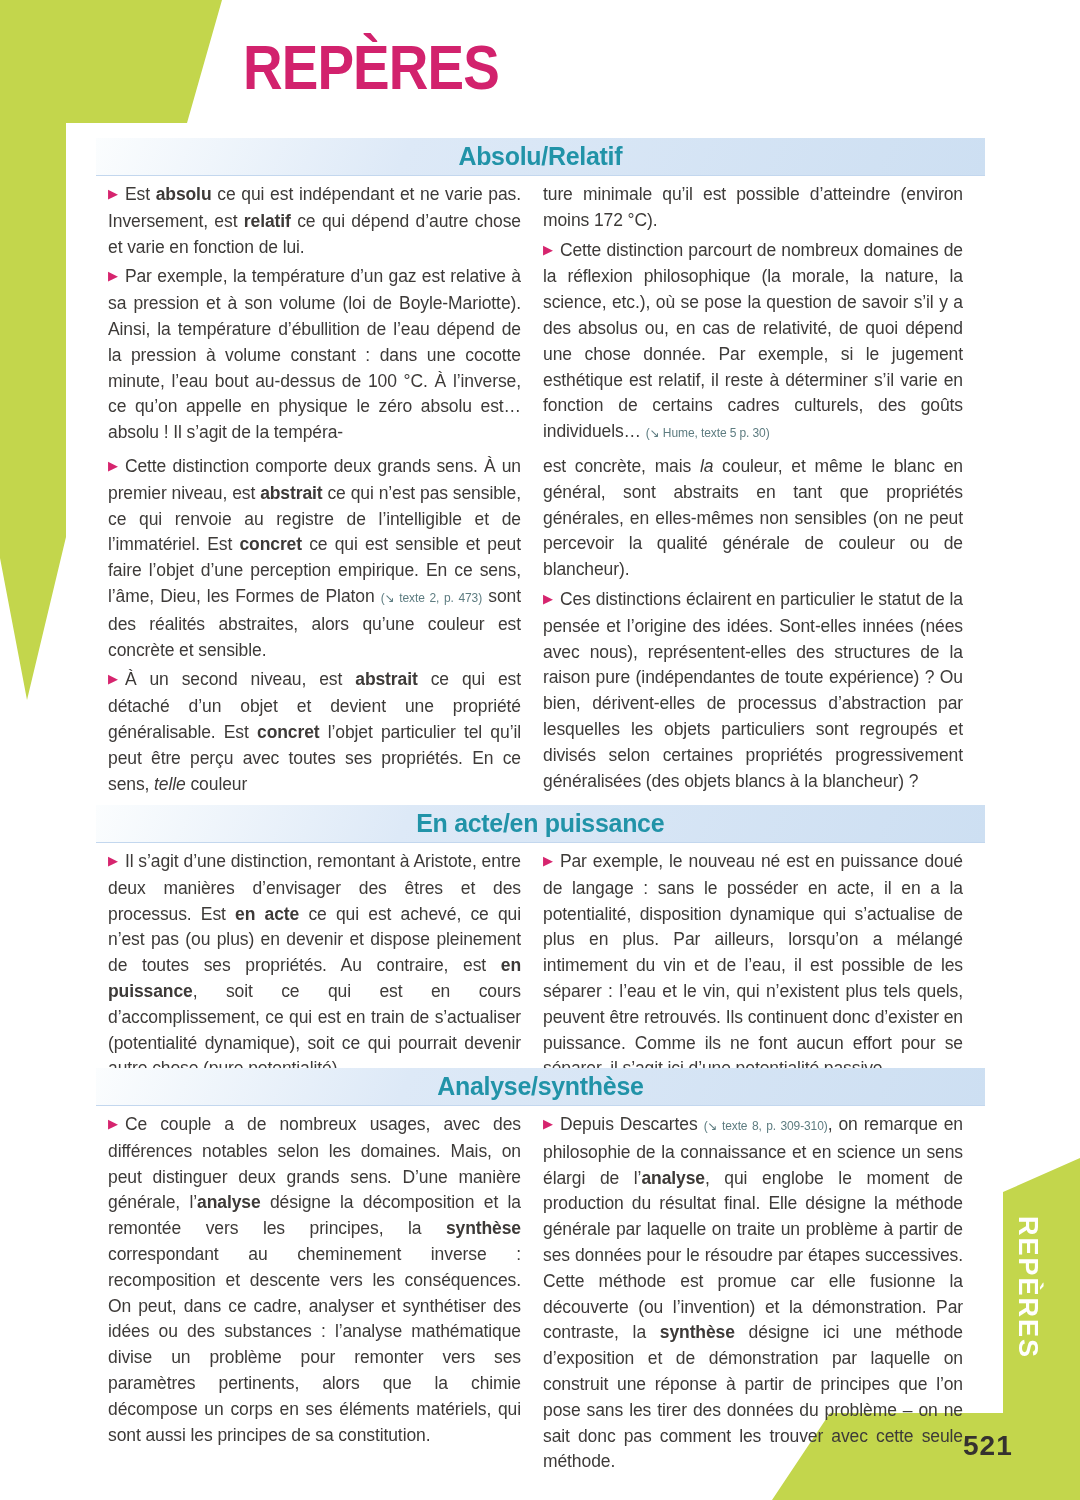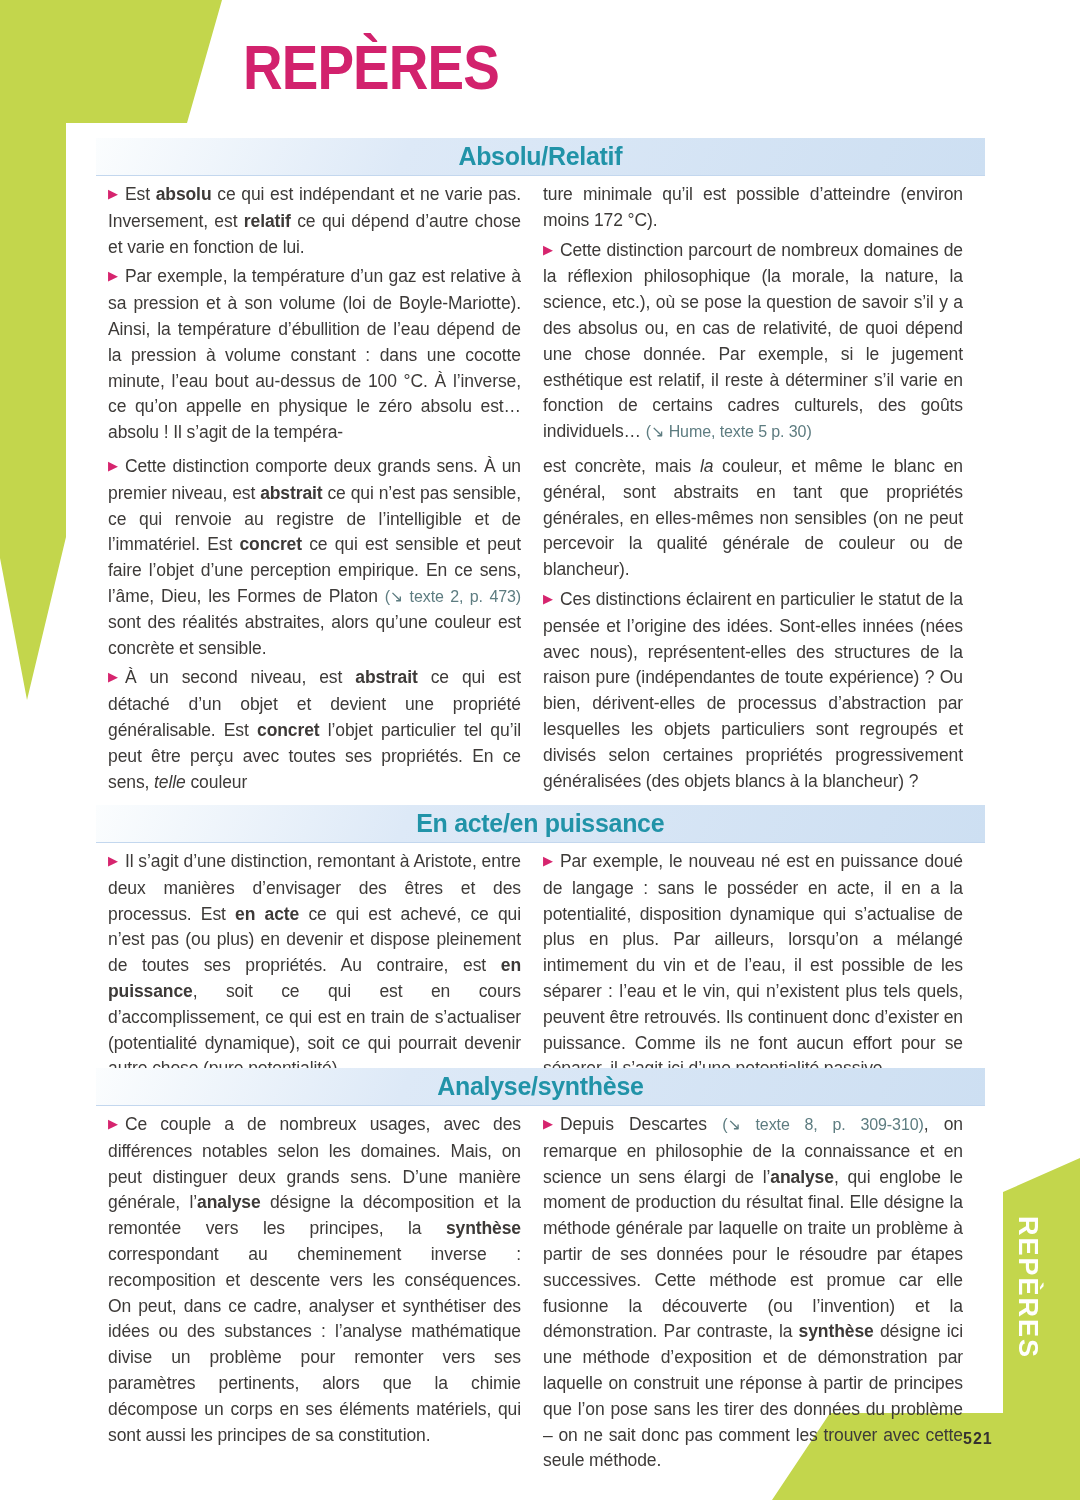--- a/index.html
+++ b/index.html
@@ -28,21 +28,21 @@
 
   
   .side-tab{
     position:absolute;left:1012px;top:1216px;z-index:2;
     writing-mode:vertical-rl;
     color:#ffffff;font-weight:700;font-size:27px;letter-spacing:2px;
   }
 
   .page-num{
     position:absolute;left:963px;top:1430px;z-index:2;
-    font-size:16px;font-weight:700;color:#35322f;letter-spacing:1px;
+    font-size:28px;font-weight:700;color:#35322f;letter-spacing:1px;
   }
 
   
   .sec{position:absolute;left:96px;width:889px;z-index:2;}
   .sec-header{
     height:37px;
     background:linear-gradient(115deg,#fbfdfe 0%,#dde9f7 35%,#cddff2 100%);
     border-bottom:1px solid #c3d7ee;
     display:flex;align-items:center;justify-content:center;
   }
@@ -64,21 +64,21 @@
   .bullet{
     color:#d6246e;
     font-size:13px;
     margin-right:7px;
     display:inline-block;
     transform:translateY(-2px);
     font-family:"DejaVu Sans",sans-serif;
   }
   .seg-b{font-weight:700;}
   .seg-i{font-style:italic;}
-  .seg-r{color:#5d7c80;font-size:16px;}
+  .seg-r{color:#5d7c80;font-size:12px;}
 </style>
 </head>
 <body>
 
 <div class="page">
 
   <svg class="corner tl" width="230" height="710" viewBox="0 0 230 710">
     <polygon points="0,0 222,0 187,123 66,123 66,537 27,700 0,558" fill="#c3d64c"></polygon>
   </svg>
 

